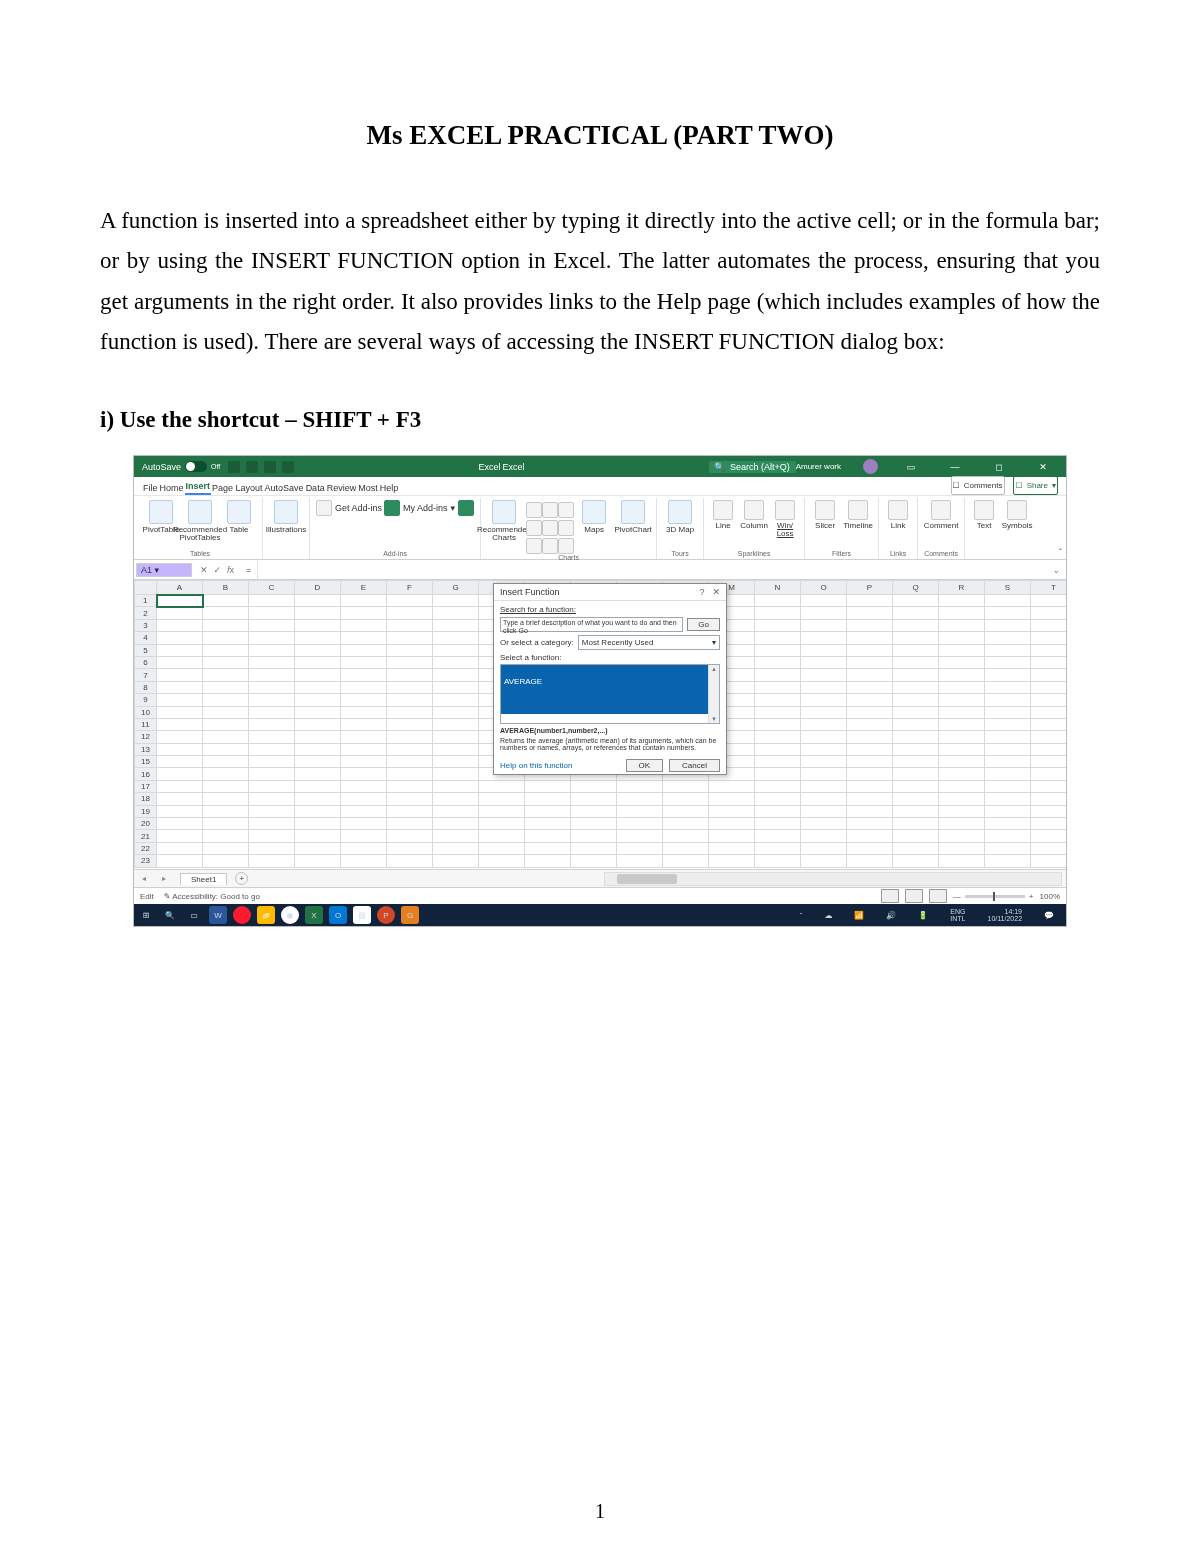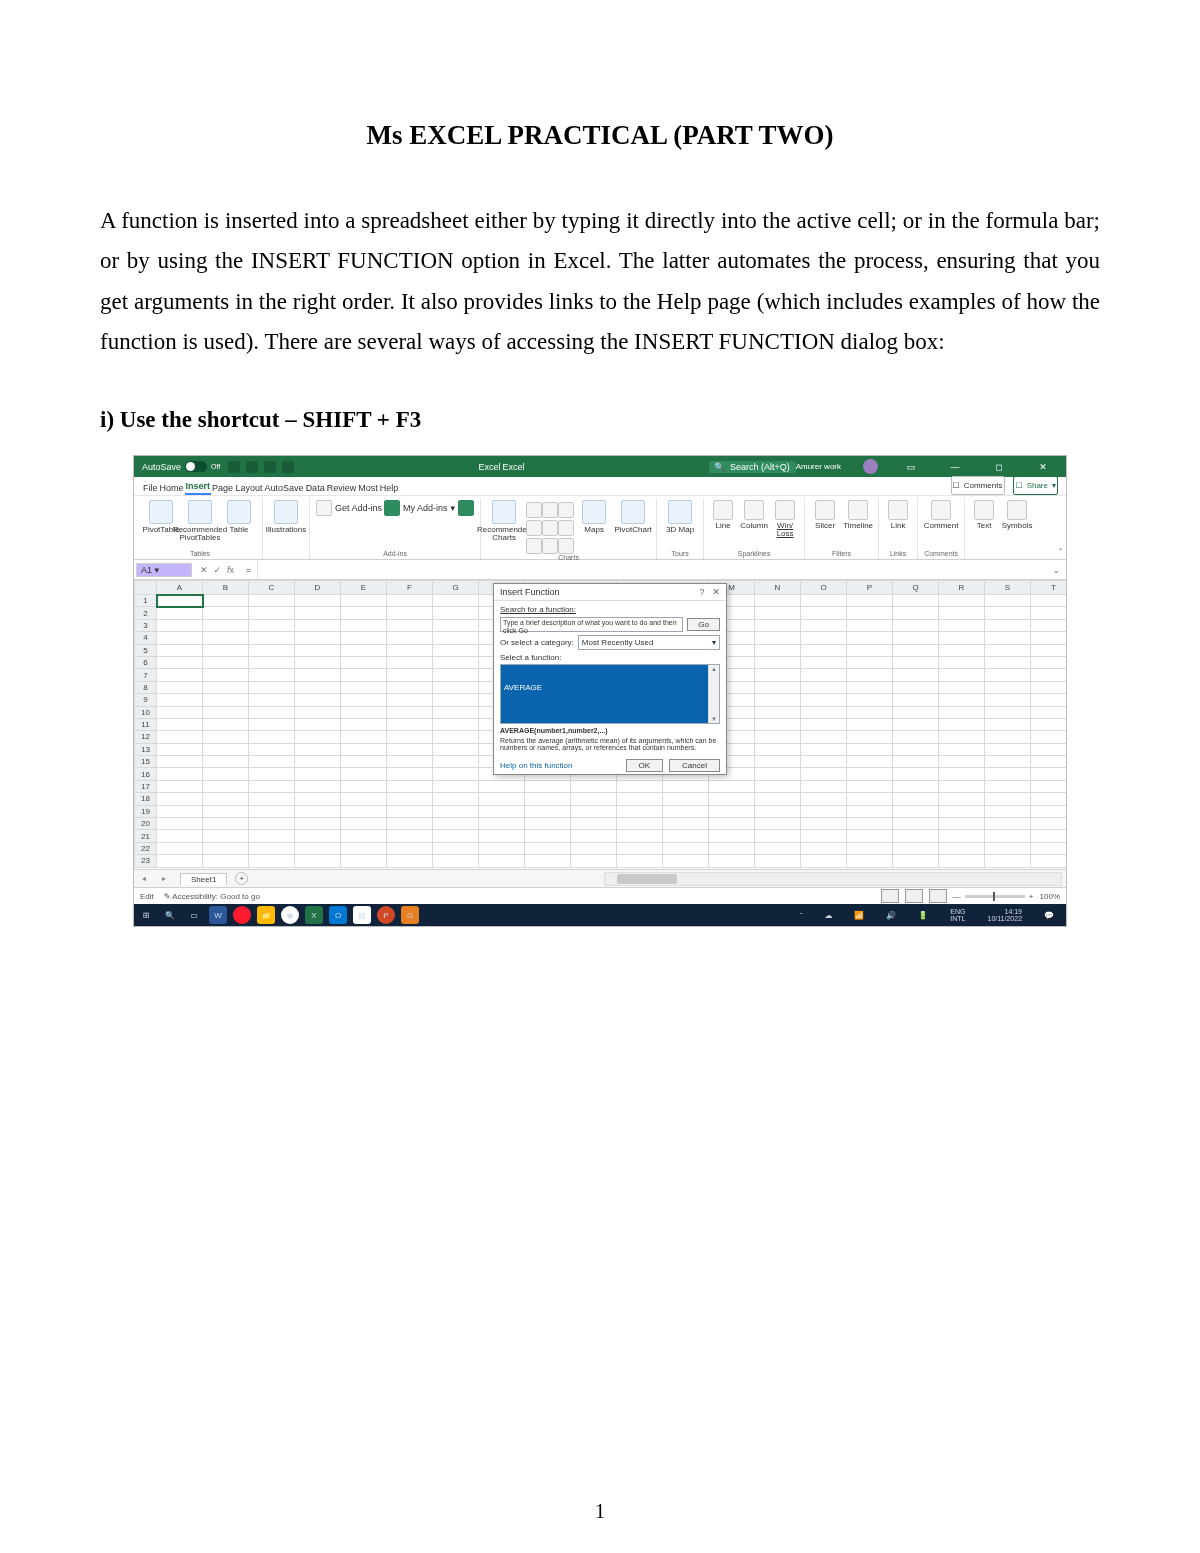--- a/index.html
+++ b/index.html
@@ -64,21 +64,21 @@
   .dialog{position:absolute;left:359px;top:3px;width:232px;background:#fff;border:1px solid #888;box-shadow:2px 2px 6px rgba(0,0,0,.25);font-size:8px;}
   .dlg-title{display:flex;justify-content:space-between;padding:3px 6px;border-bottom:1px solid #ddd;font-size:9px;}
   .dlg-title .tbtn{display:flex;gap:8px;color:#666;}
   .dlg-body{padding:4px 6px 2px 6px;}
   .dlg-row{display:flex;align-items:center;gap:4px;margin:3px 0;}
   .dlg-label{font-size:8px;}
   .txtbox{flex:1;border:1px solid #9aa8b5;background:#fff;padding:1px 2px;height:11px;font-size:7px;line-height:1.2;}
   .gobtn{border:1px solid #8a8a8a;background:#f2f2f2;padding:1px 10px;font-size:8px;}
   .combo{flex:1;border:1px solid #9aa8b5;height:13px;display:flex;align-items:center;justify-content:space-between;padding:0 3px;font-size:8px;}
   .listbox{border:1px solid #9aa8b5;height:58px;overflow:hidden;position:relative;margin-top:2px;}
-  .listbox .item{padding:18px 3px;height:25px;line-height:9px;font-size:8px;}
+  .listbox .item{padding:12px 3px;height:25px;line-height:9px;font-size:8px;}
   .listbox .isel{background:#0a64ad;color:#fff;}
   .listbox .sb{position:absolute;right:0;top:0;width:10px;bottom:0;background:#f0f0f0;border-left:1px solid #ddd;display:flex;flex-direction:column;justify-content:space-between;align-items:center;color:#777;font-size:7px;}
   .desc{font-size:7px;color:#333;margin:3px 0;}
   .desc b{font-weight:bold;}
   .linktxt{color:#0a64ad;font-size:8px;}
   .dbtn{border:1px solid #8a8a8a;background:#f2f2f2;padding:1px 12px;font-size:8px;}
 
   
   .tabsrow{height:17px;border-top:1px solid #d0d0d0;display:flex;align-items:center;font-size:8px;background:#f6f6f6;position:relative;}
   .tabsrow .nav{padding:0 8px;color:#888;}

